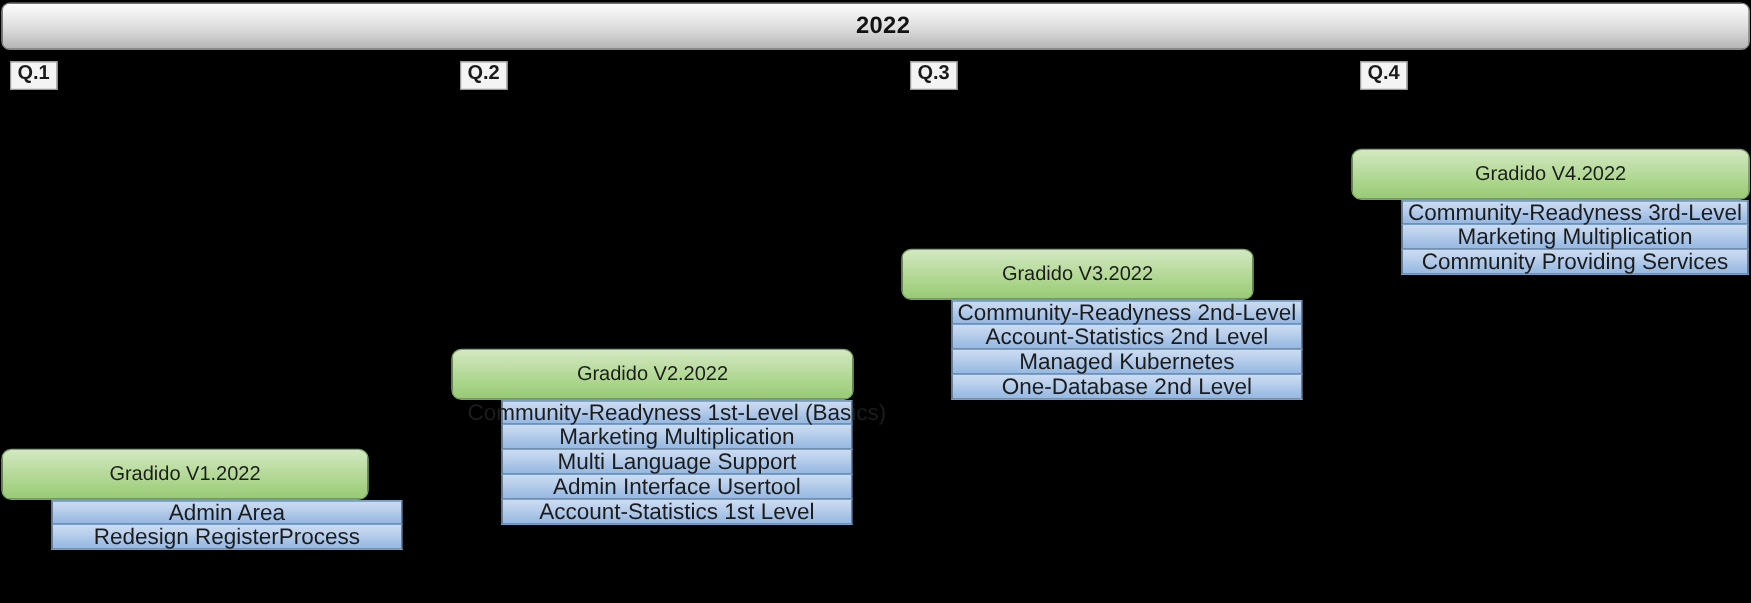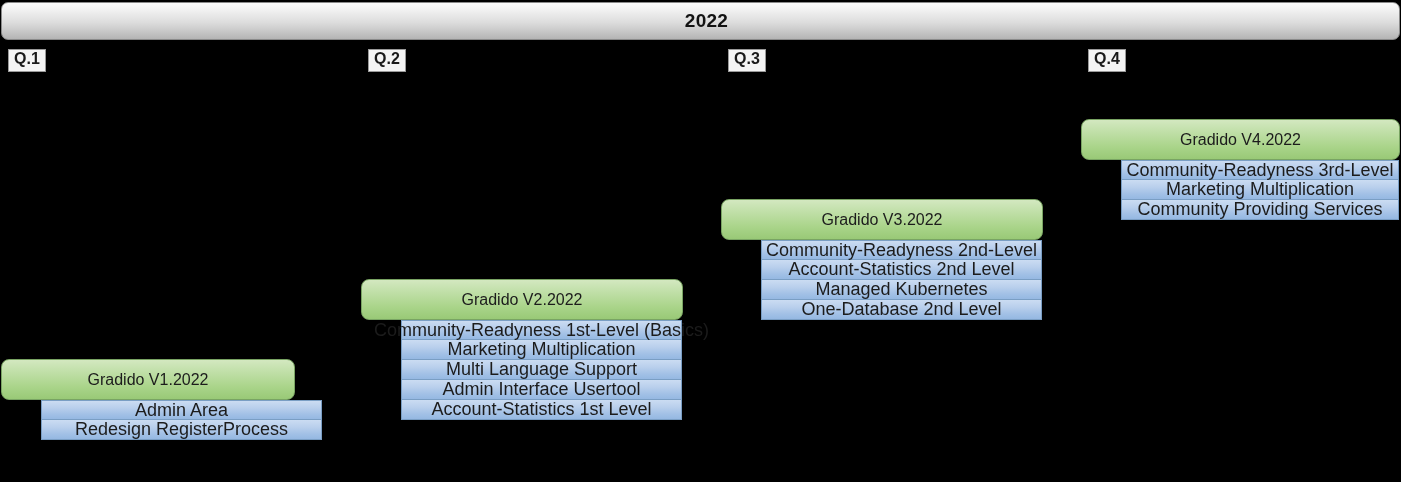--- a/index.html
+++ b/index.html
@@ -165,21 +165,21 @@
       <div class="feature">
         <span class="feature-label">Admin Interface Usertool</span>
       </div>
       <div class="feature">
         <span class="feature-label">Account-Statistics 1st Level</span>
       </div>
     </div>
   </div>
 
   <div class="release" style="left:721px; top:199px; width:322px;">
-    <div class="release-header" style="width:322px;">
+    <div class="release-header" style="width:282px;">
       <span class="release-title">Gradido V3.2022</span>
     </div>
     <div class="feature-list" style="margin-left:40px; width:281px;">
       <div class="feature">
         <span class="feature-label">Community-Readyness 2nd-Level</span>
       </div>
       <div class="feature">
         <span class="feature-label">Account-Statistics 2nd Level</span>
       </div>
       <div class="feature">

